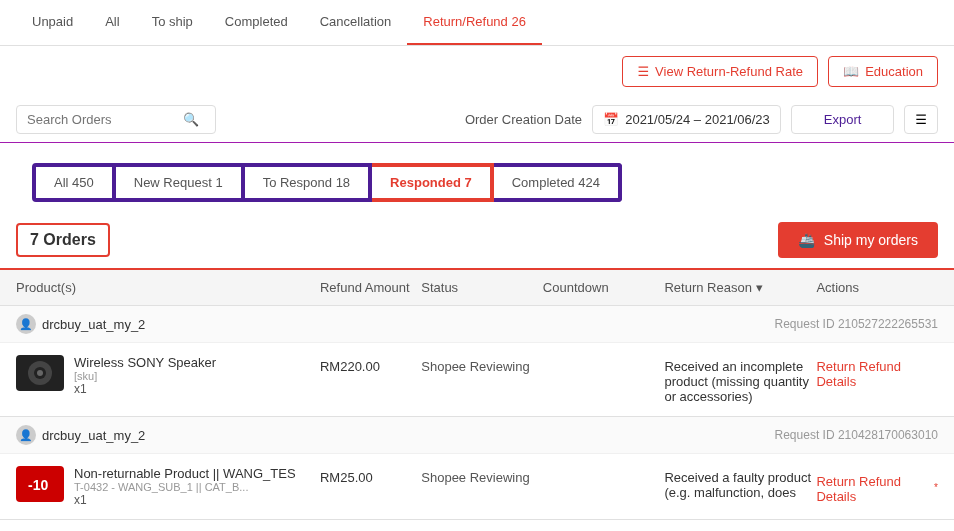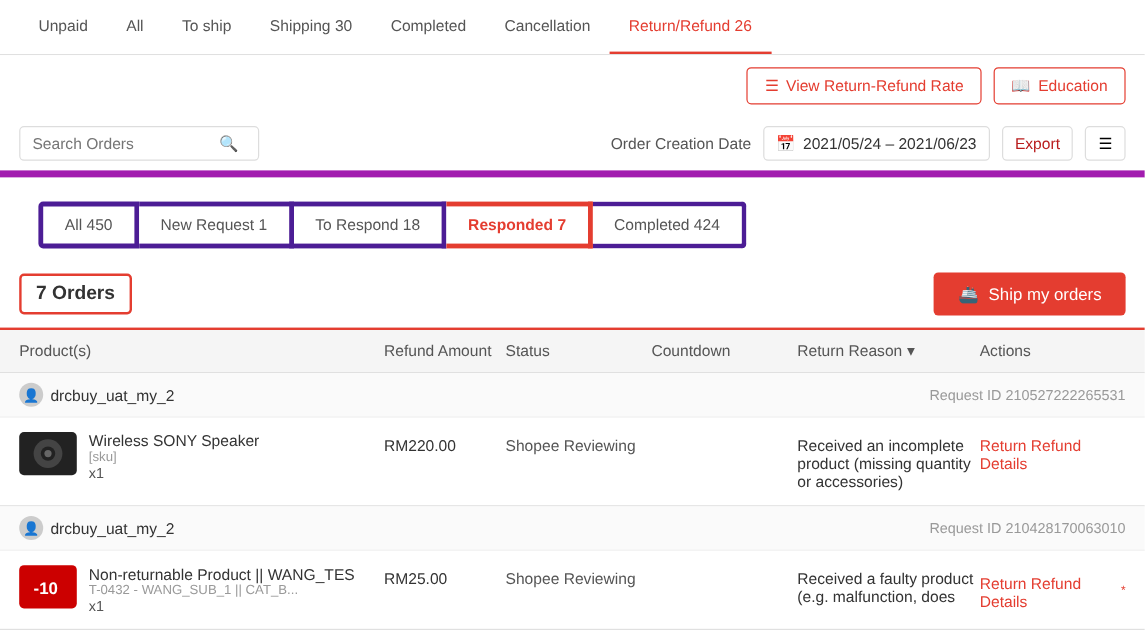--- a/index.html
+++ b/index.html
@@ -36,21 +36,21 @@
       background: #fff;
     }
 
     
     .filter-row {
       display: flex;
       align-items: center;
       padding: 8px 16px;
       gap: 10px;
       background: #fff;
-      border-bottom: 6px solid #a21caf;
+      border-bottom: 1px solid #a21caf;
     }
     .search-box {
       display: flex;
       align-items: center;
       border: 1px solid #ddd;
       border-radius: 4px;
       padding: 6px 10px;
       width: 200px;
       gap: 6px;
     }
@@ -73,25 +73,25 @@
       border-radius: 4px;
       padding: 6px 10px;
       gap: 6px;
       font-size: 13px;
       color: #333;
       cursor: pointer;
     }
     .export-btn {
       border: 1px solid #ddd;
       border-radius: 4px;
-      padding: 6px 10px;
-      background: #fff;
-      cursor: pointer;
-      font-size: 13px;
-      color: #b91c1c;
+      padding: 6px 32px;
+      background: #fff;
+      cursor: pointer;
+      font-size: 13px;
+      color: #4c1d95;
       text-align: center;
     }
     .menu-btn {
       border: 1px solid #ddd;
       border-radius: 4px;
       padding: 6px 10px;
       background: #fff;
       cursor: pointer;
       font-size: 13px;
       position: relative;
@@ -290,21 +290,20 @@
       color: #e43d30;
     }
   </style>
 </head>
 <body>
 
 <div class="top-nav">
   <div class="tab">Unpaid</div>
   <div class="tab">All</div>
   <div class="tab">To ship</div>
-  <div class="tab">Shipping 30</div>
   <div class="tab">Completed</div>
   <div class="tab">Cancellation</div>
   <div class="tab active">Return/Refund 26</div>
 </div>
 
 <div class="toolbar-row">
   <button class="view-refund-btn">
     <span>☰</span>
     <span>View Return-Refund Rate</span>
   </button>

